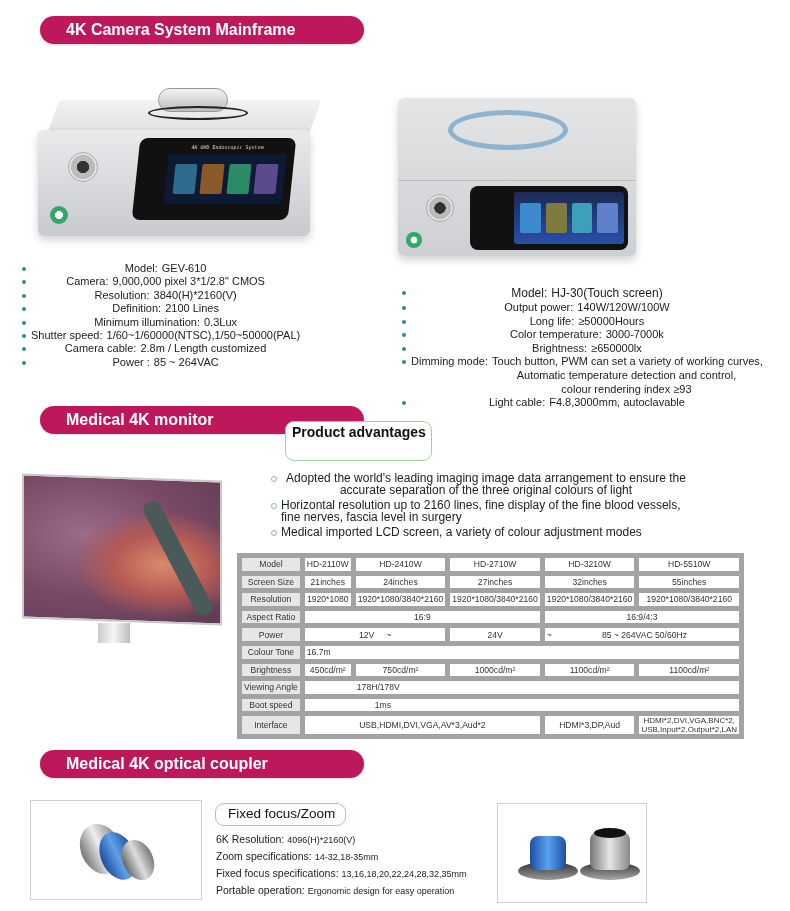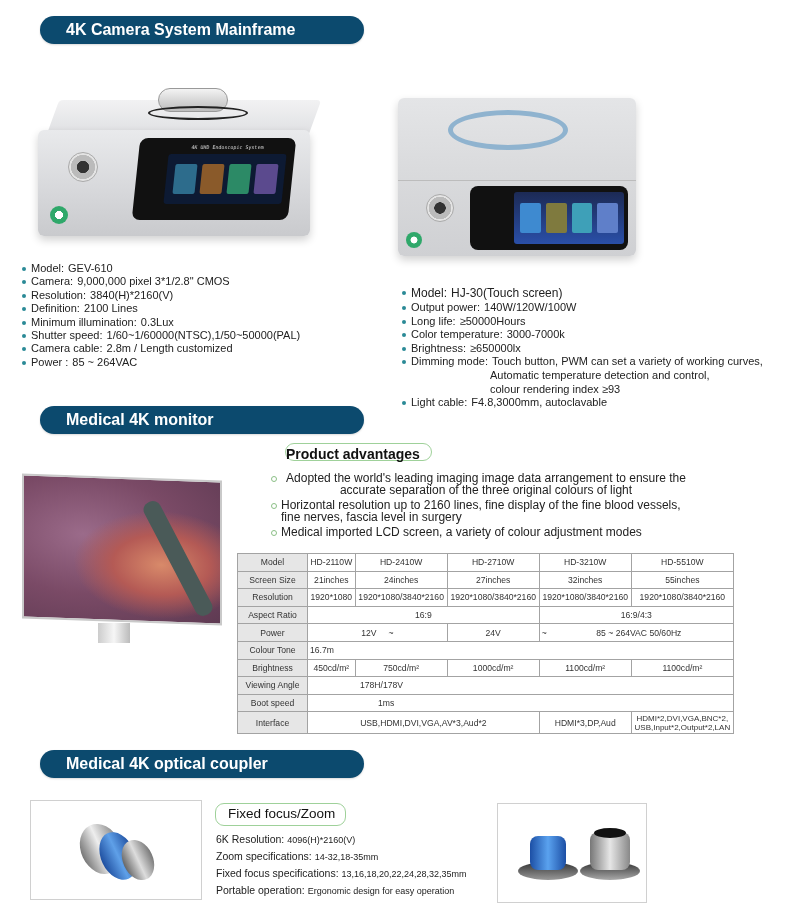--- a/index.html
+++ b/index.html
@@ -1,39 +1,39 @@
 <!DOCTYPE html>
 <html><head>
 <meta charset="utf-8">
 <style>
   * { box-sizing: border-box; margin: 0; padding: 0; }
   body { width: 790px; height: 911px; background: #ffffff; font-family: "Liberation Sans", sans-serif; color: #222; position: relative; overflow: hidden; }
-  .banner { position: absolute; left: 40px; width: 324px; height: 28px; background: #0c4a6e; border-radius: 14px; color: #fff; font-weight: bold; font-size: 16px; line-height: 28px; padding-left: 26px; box-shadow: 0 1px 2px rgba(0,0,0,0.15); }
+  .banner { position: absolute; left: 40px; width: 324px; height: 28px; background: #be185d; border-radius: 14px; color: #fff; font-weight: bold; font-size: 16px; line-height: 28px; padding-left: 26px; box-shadow: 0 1px 2px rgba(0,0,0,0.15); }
   .abs { position: absolute; }
   
   .device { position: absolute; background: linear-gradient(180deg,#e9eaec 0%,#d6d7da 60%,#c9cacd 100%); border-radius: 6px; box-shadow: 0 4px 8px rgba(0,0,0,0.18); }
   .device-top { position: absolute; background: linear-gradient(180deg,#f2f2f3,#dcdde0); }
   .screen { position: absolute; background: #111; border-radius: 8px; }
   .screen-inner { position: absolute; background: linear-gradient(180deg,#1c2a55,#2a4fa8); border-radius: 3px; display: flex; gap: 5px; padding: 6px; align-items: center; justify-content: center; }
   .tile { width: 22px; height: 30px; border-radius: 2px; }
   .knob { position: absolute; border-radius: 50%; background: radial-gradient(circle,#333 0 30%,#bbb 32% 60%,#e4e4e4 62%); border: 1px solid #aaa; }
   .power { position: absolute; border-radius: 50%; background: radial-gradient(circle,#fff 0 30%,#2fa86a 32% 70%,#1e8a55 72%); }
-  .specs { position: absolute; font-size: 11px; line-height: 13.4px; color: #222; }
+  .specs { position: absolute; font-size: 11px; line-height: 13.4px; color: #222; text-align: center; }
   .specs li { list-style: none; position: relative; padding-left: 9px; white-space: nowrap; }
   .specs li::before { content: ""; position: absolute; left: 0; top: 5px; width: 4px; height: 4px; border-radius: 50%; background: #2a8a96; }
   .specs li .k { margin-right: 4px; }
   .specs2 { font-size: 11px; line-height: 13.6px; }
   .indent { padding-left: 88px !important; }
   .indent::before { display: none; }
   .pill-green { position: absolute; border: 1.5px solid #9fd19a; border-radius: 9px; background: #fff; color: #111; font-weight: bold; }
   .adv { position: absolute; left: 271px; top: 472px; font-size: 12px; line-height: 12px; color: #222; }
   .adv li { list-style: none; position: relative; padding-left: 10px; margin-bottom: 3px; }
   .adv li::before { content: ""; position: absolute; left: 0; top: 4px; width: 4px; height: 4px; border: 1px solid #8bbf86; border-radius: 50%; }
   table.spec { position: absolute; left: 237px; top: 553px; width: 497px; border-collapse: collapse; font-size: 8.6px; color: #333; }
-  table.spec td { border: 1px solid #a3a3a3; text-align: center; height: 17.6px; padding: 0 2px; white-space: nowrap; }
+  table.spec td { border: 5px solid #a3a3a3; text-align: center; height: 17.6px; padding: 0 2px; white-space: nowrap; }
   table.spec td.h { background: #e6e6e6; width: 70px; }
   table.spec tr.tall td { height: 22px; }
   .monitor { position: absolute; left: 22px; top: 477px; width: 200px; height: 145px; border: 2px solid #c9c9c9; background: radial-gradient(ellipse at 70% 60%, #d88a6a 0%, #b45a55 25%, transparent 45%), radial-gradient(ellipse at 30% 40%, #9b6b8a 0%, #7a4a66 50%, #5e3a52 100%); transform: skewY(2deg); }
   .probe { position: absolute; left: 145px; top: 15px; width: 18px; height: 125px; background: #4a5a58; transform: rotate(-28deg); border-radius: 8px; }
   .stand { position: absolute; left: 98px; top: 623px; width: 32px; height: 20px; background: linear-gradient(90deg,#ccc,#f6f6f6,#bbb); }
   .imgbox { position: absolute; border: 1px solid #d0d0d0; background: #fff; }
   .coupler-spec { position: absolute; left: 216px; top: 831px; font-size: 10.5px; line-height: 16px; color: #222; }
   .coupler-spec .v { font-size: 9px; }
 </style>
 </head>
@@ -95,21 +95,21 @@
   <li><span class="k">Color temperature:</span><span>3000-7000k</span></li>
   <li><span class="k">Brightness:</span><span>≥650000lx</span></li>
   <li><span class="k">Dimming mode:</span><span>Touch button, PWM can set a variety of working curves,</span></li>
   <li class="indent"><span>Automatic temperature detection and control,</span></li>
   <li class="indent"><span>colour rendering index ≥93</span></li>
   <li><span class="k">Light cable:</span><span>F4.8,3000mm,  autoclavable</span></li>
 </ul>
 
 <div class="banner" style="top:406px;">Medical 4K monitor</div>
 
-<div class="pill-green" style="left:285px;top:443px;width:147px;height:18px;font-size:14px;line-height:21px;">Product advantages</div>
+<div class="pill-green" style="left:285px;top:421px;width:147px;height:40px;font-size:14px;line-height:21px;padding-left:6px;">Product advantages</div>
 
 <ul class="adv">
   <li style="width:420px;text-align:center;">Adopted the world's leading imaging image data arrangement to ensure the accurate separation of the three original colours of light</li>
   <li style="width:420px;">Horizontal resolution up to 2160 lines, fine display of the fine blood vessels, fine nerves, fascia level in surgery</li>
   <li style="width:420px;">Medical imported LCD screen, a variety of colour adjustment modes</li>
 </ul>
 
 <div class="monitor">
   <div class="probe"></div>
 </div>

